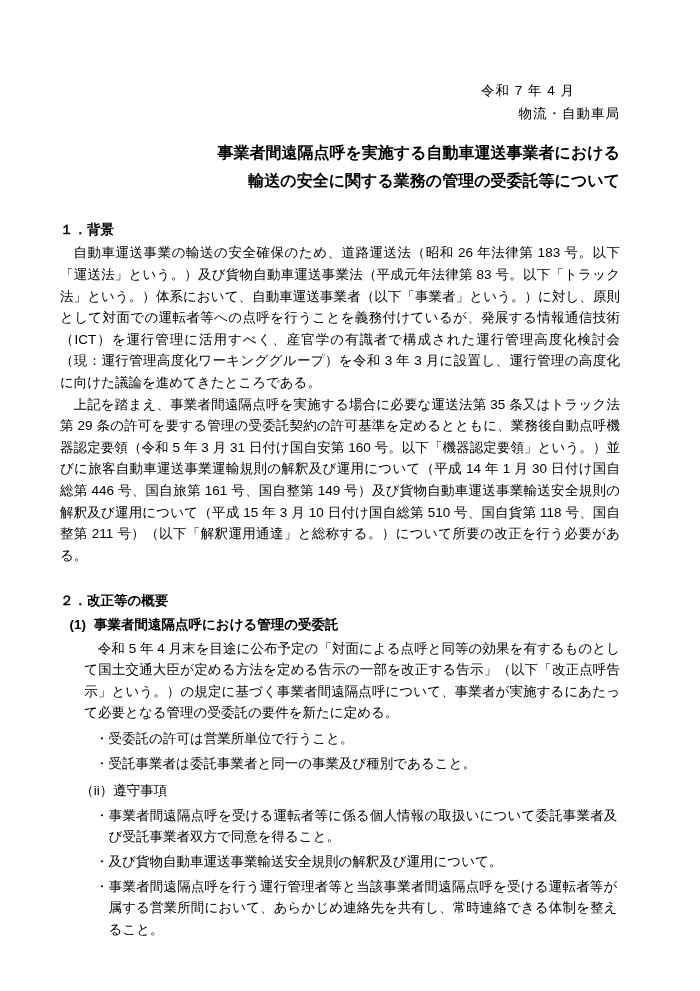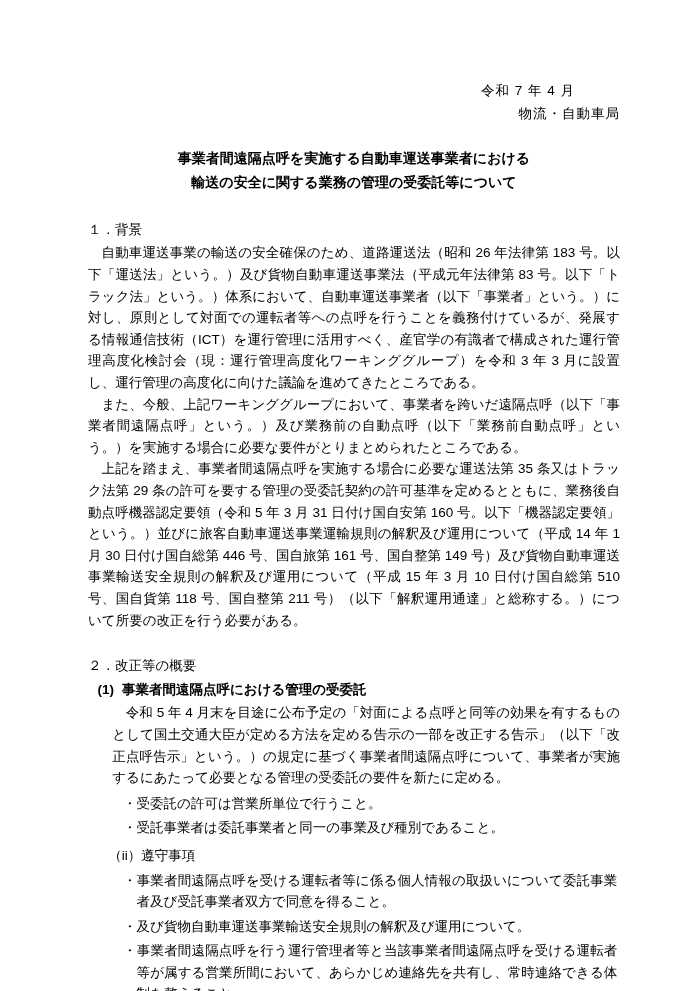--- a/index.html
+++ b/index.html
@@ -9,40 +9,40 @@
     height: 991px;
     overflow: hidden;
     color: #000000;
     font-family: "Liberation Sans", "DejaVu Sans", sans-serif;
     font-size: 13.5px;
     line-height: 1.6;
   }
   .page {
     width: 700px;
     height: 991px;
-    padding: 80px 80px 20px 88px;
+    padding: 80px 80px 20px 60px;
     background: #ffffff;
   }
   .doc-header {
     text-align: right;
     line-height: 1.7;
   }
   .doc-header .date-line { padding-right: 45px; letter-spacing: 1px; }
   .doc-header .dept-line { letter-spacing: 1px; }
   .doc-title {
-    margin-top: 20px;
-    text-align: center;
+    margin-top: 13px;
+    text-align: right;
     font-weight: bold;
-    font-size: 14px;
+    font-size: 16px;
     line-height: 1.75;
   }
   .doc-title .title-line { display: block; }
   .section { margin-top: 0; }
   .sec-heading {
-    font-weight: normal;
+    font-weight: bold;
     font-size: 13.5px;
     margin-top: 24px;
     margin-bottom: 2px;
   }
   .para {
     text-indent: 1em;
     text-align: justify;
   }
   .sub-heading {
     margin-left: 0.7em;
@@ -86,21 +86,20 @@
   </div>
 
   <h1 class="doc-title">
     <span class="title-line">事業者間遠隔点呼を実施する自動車運送事業者における</span>
     <span class="title-line">輸送の安全に関する業務の管理の受委託等について</span>
   </h1>
 
   <section class="section">
     <h2 class="sec-heading">１．背景</h2>
     <p class="para">自動車運送事業の輸送の安全確保のため、道路運送法（昭和 26 年法律第 183 号。以下「運送法」という。）及び貨物自動車運送事業法（平成元年法律第 83 号。以下「トラック法」という。）体系において、自動車運送事業者（以下「事業者」という。）に対し、原則として対面での運転者等への点呼を行うことを義務付けているが、発展する情報通信技術（ICT）を運行管理に活用すべく、産官学の有識者で構成された運行管理高度化検討会（現：運行管理高度化ワーキンググループ）を令和 3 年 3 月に設置し、運行管理の高度化に向けた議論を進めてきたところである。</p>
-    <p class="para">また、今般、上記ワーキンググループにおいて、事業者を跨いだ遠隔点呼（以下「事業者間遠隔点呼」という。）及び業務前の自動点呼（以下「業務前自動点呼」という。）を実施する場合に必要な要件がとりまとめられたところである。</p>
     <p class="para">上記を踏まえ、事業者間遠隔点呼を実施する場合に必要な運送法第 35 条又はトラック法第 29 条の許可を要する管理の受委託契約の許可基準を定めるとともに、業務後自動点呼機器認定要領（令和 5 年 3 月 31 日付け国自安第 160 号。以下「機器認定要領」という。）並びに旅客自動車運送事業運輸規則の解釈及び運用について（平成 14 年 1 月 30 日付け国自総第 446 号、国自旅第 161 号、国自整第 149 号）及び貨物自動車運送事業輸送安全規則の解釈及び運用について（平成 15 年 3 月 10 日付け国自総第 510 号、国自貨第 118 号、国自整第 211 号）（以下「解釈運用通達」と総称する。）について所要の改正を行う必要がある。</p>
   </section>
 
   <section class="section">
     <h2 class="sec-heading">２．改正等の概要</h2>
 
     <div class="sub-heading">
       <span class="sub-num">(1)</span><span>事業者間遠隔点呼における管理の受委託</span>
     </div>
 

